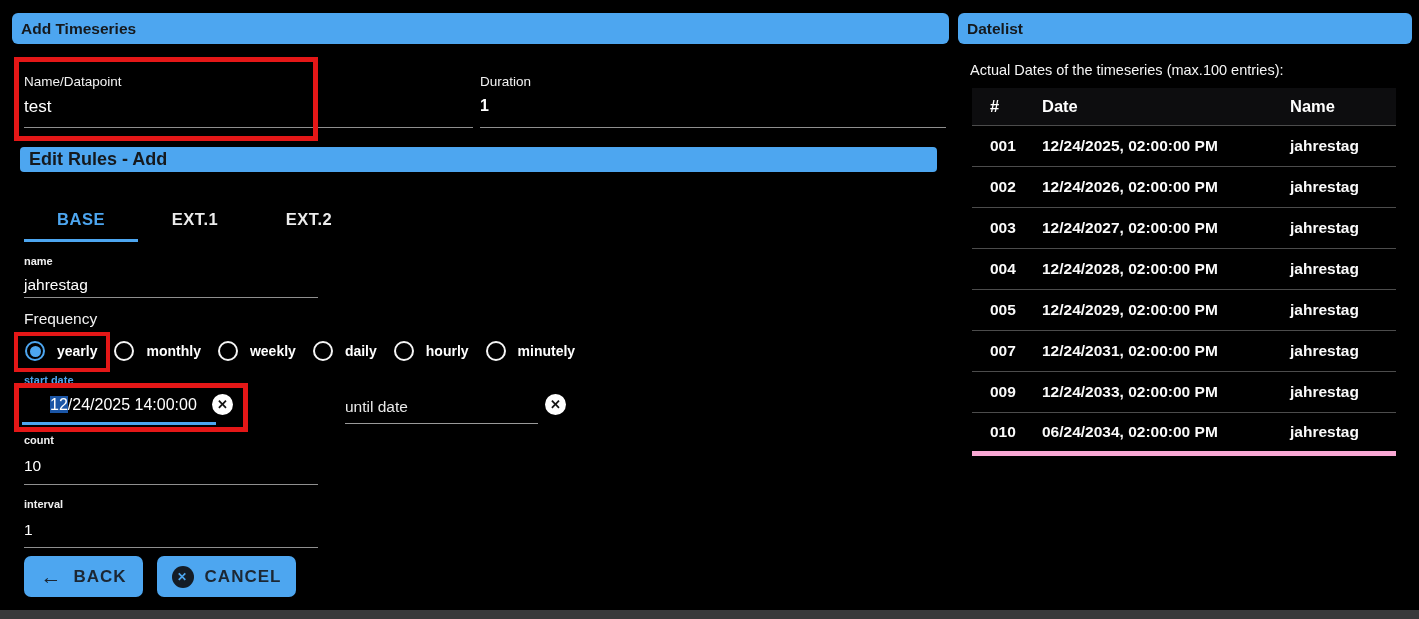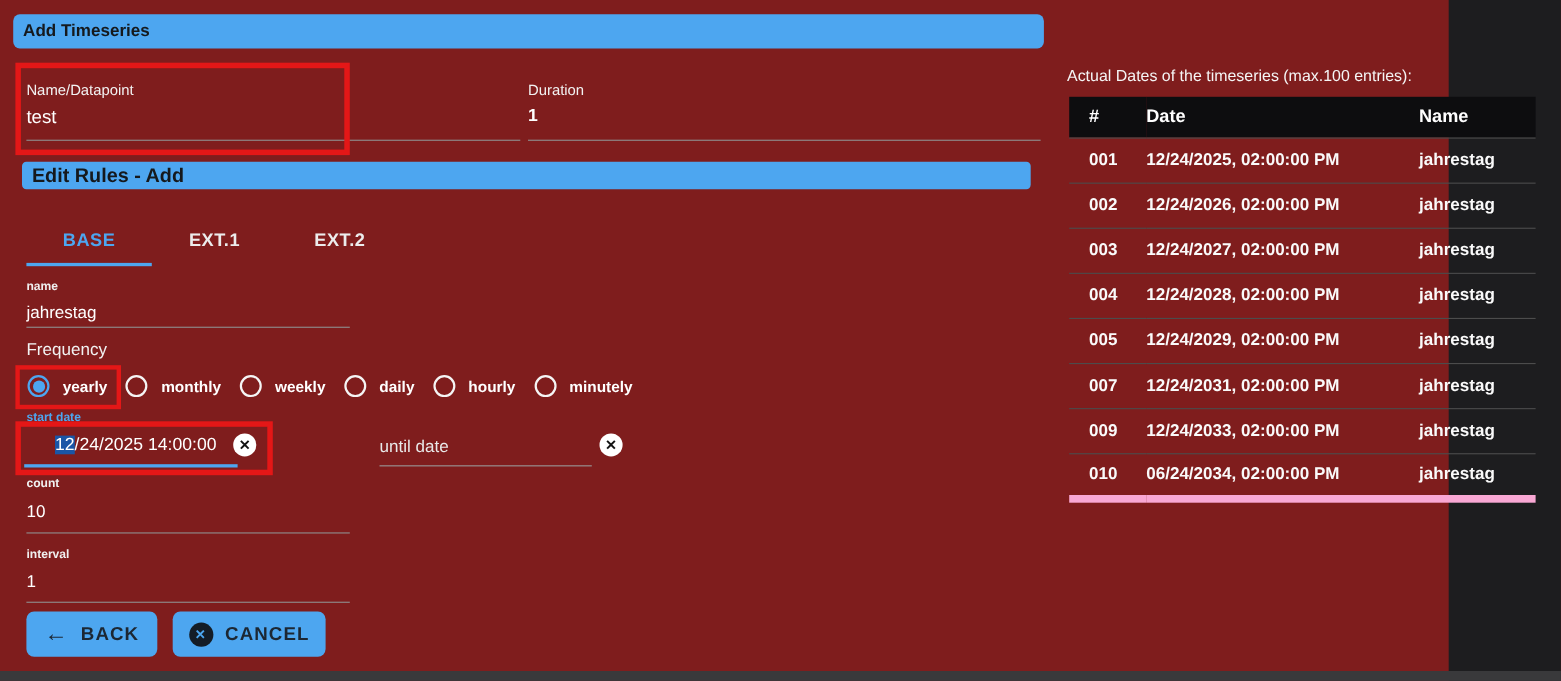--- a/index.html
+++ b/index.html
@@ -1,18 +1,18 @@
 <!DOCTYPE html>
 <html><head>
 <meta charset="utf-8">
 <style>
   * { margin:0; padding:0; box-sizing:border-box; }
   html,body { width:1419px; height:619px; }
   body { font-family:"Liberation Sans", sans-serif; background:#1d1d1f; overflow:hidden; }
-  #app { position:relative; width:1317px; height:619px; background:#7f1d1d; }
+  #app { position:relative; width:1419px; height:619px; background:#000000; }
 
   .blue-bar { position:absolute; background:#4da6f0; border-radius:6px; color:#15191d;
               font-weight:bold; display:flex; align-items:center; padding-left:9px; }
   .hairline { position:absolute; border-top:1px solid #8f8f8f; height:0; }
 
   .field-label { position:absolute; color:#f2f2f2; font-size:13.5px; }
   .field-value { position:absolute; color:#ffffff; font-size:17px; }
   .small-label { position:absolute; color:#f0f0f0; font-size:11px; font-weight:bold; }
 
   
@@ -50,21 +50,21 @@
   
   .sel { background:#1a55a6; color:#fff; }
 
   
   .caption { position:absolute; left:970px; top:62px; color:#f5f5f5; font-size:14.5px; }
   #date-table { position:absolute; left:972px; top:88px; width:424px; border-collapse:collapse; }
   #date-table thead tr { background:#0d0d0f; }
   #date-table th { color:#fff; font-size:16.5px; font-weight:bold; text-align:left; height:37px; padding:0; }
   #date-table td { color:#fafafa; font-size:15.5px; font-weight:bold; height:41px; padding:0; }
   #date-table tbody tr { border-top:1px solid #4c4c4c; }
-  #date-table tbody { border-bottom:7px solid #f9a8d4;margin-top:20px; }
+  #date-table tbody { border-bottom:5px solid #f9a8d4;margin-top:20px; }
   .col-num  { width:70px;  padding-left:18px !important; }
   .col-date { width:248px; }
   .col-rule { padding-left:2px; }
 
   .bottom-strip { position:absolute; left:0; top:610px; width:1419px; height:9px; background:#39393b; }
 </style>
 </head>
 <body>
 
 <div id="app">
@@ -153,20 +153,21 @@
     </button>
   <button class="action-btn" style="left:157px; width:139px;">
       <span class="btn-x-circle">✕</span>
       <span>CANCEL</span>
     </button>
 
   <div class="red-box" style="left:14px; top:57px; width:304px; height:84px;"></div>
   <div class="red-box" style="left:14px; top:332px; width:96px; height:40px; border-width:4px;"></div>
   <div class="red-box" style="left:14px; top:383px; width:234px; height:49px;"></div>
 
+  <div class="blue-bar" style="left:958px; top:13px; width:454px; height:31px; font-size:15.5px;">Datelist</div>
 
   <div class="caption">Actual Dates of the timeseries (max.100 entries):</div>
 
   <table id="date-table">
     <thead>
       <tr>
         <th class="col-num">#</th>
         <th class="col-date">Date</th>
         <th class="col-rule">Name</th>
       </tr>

